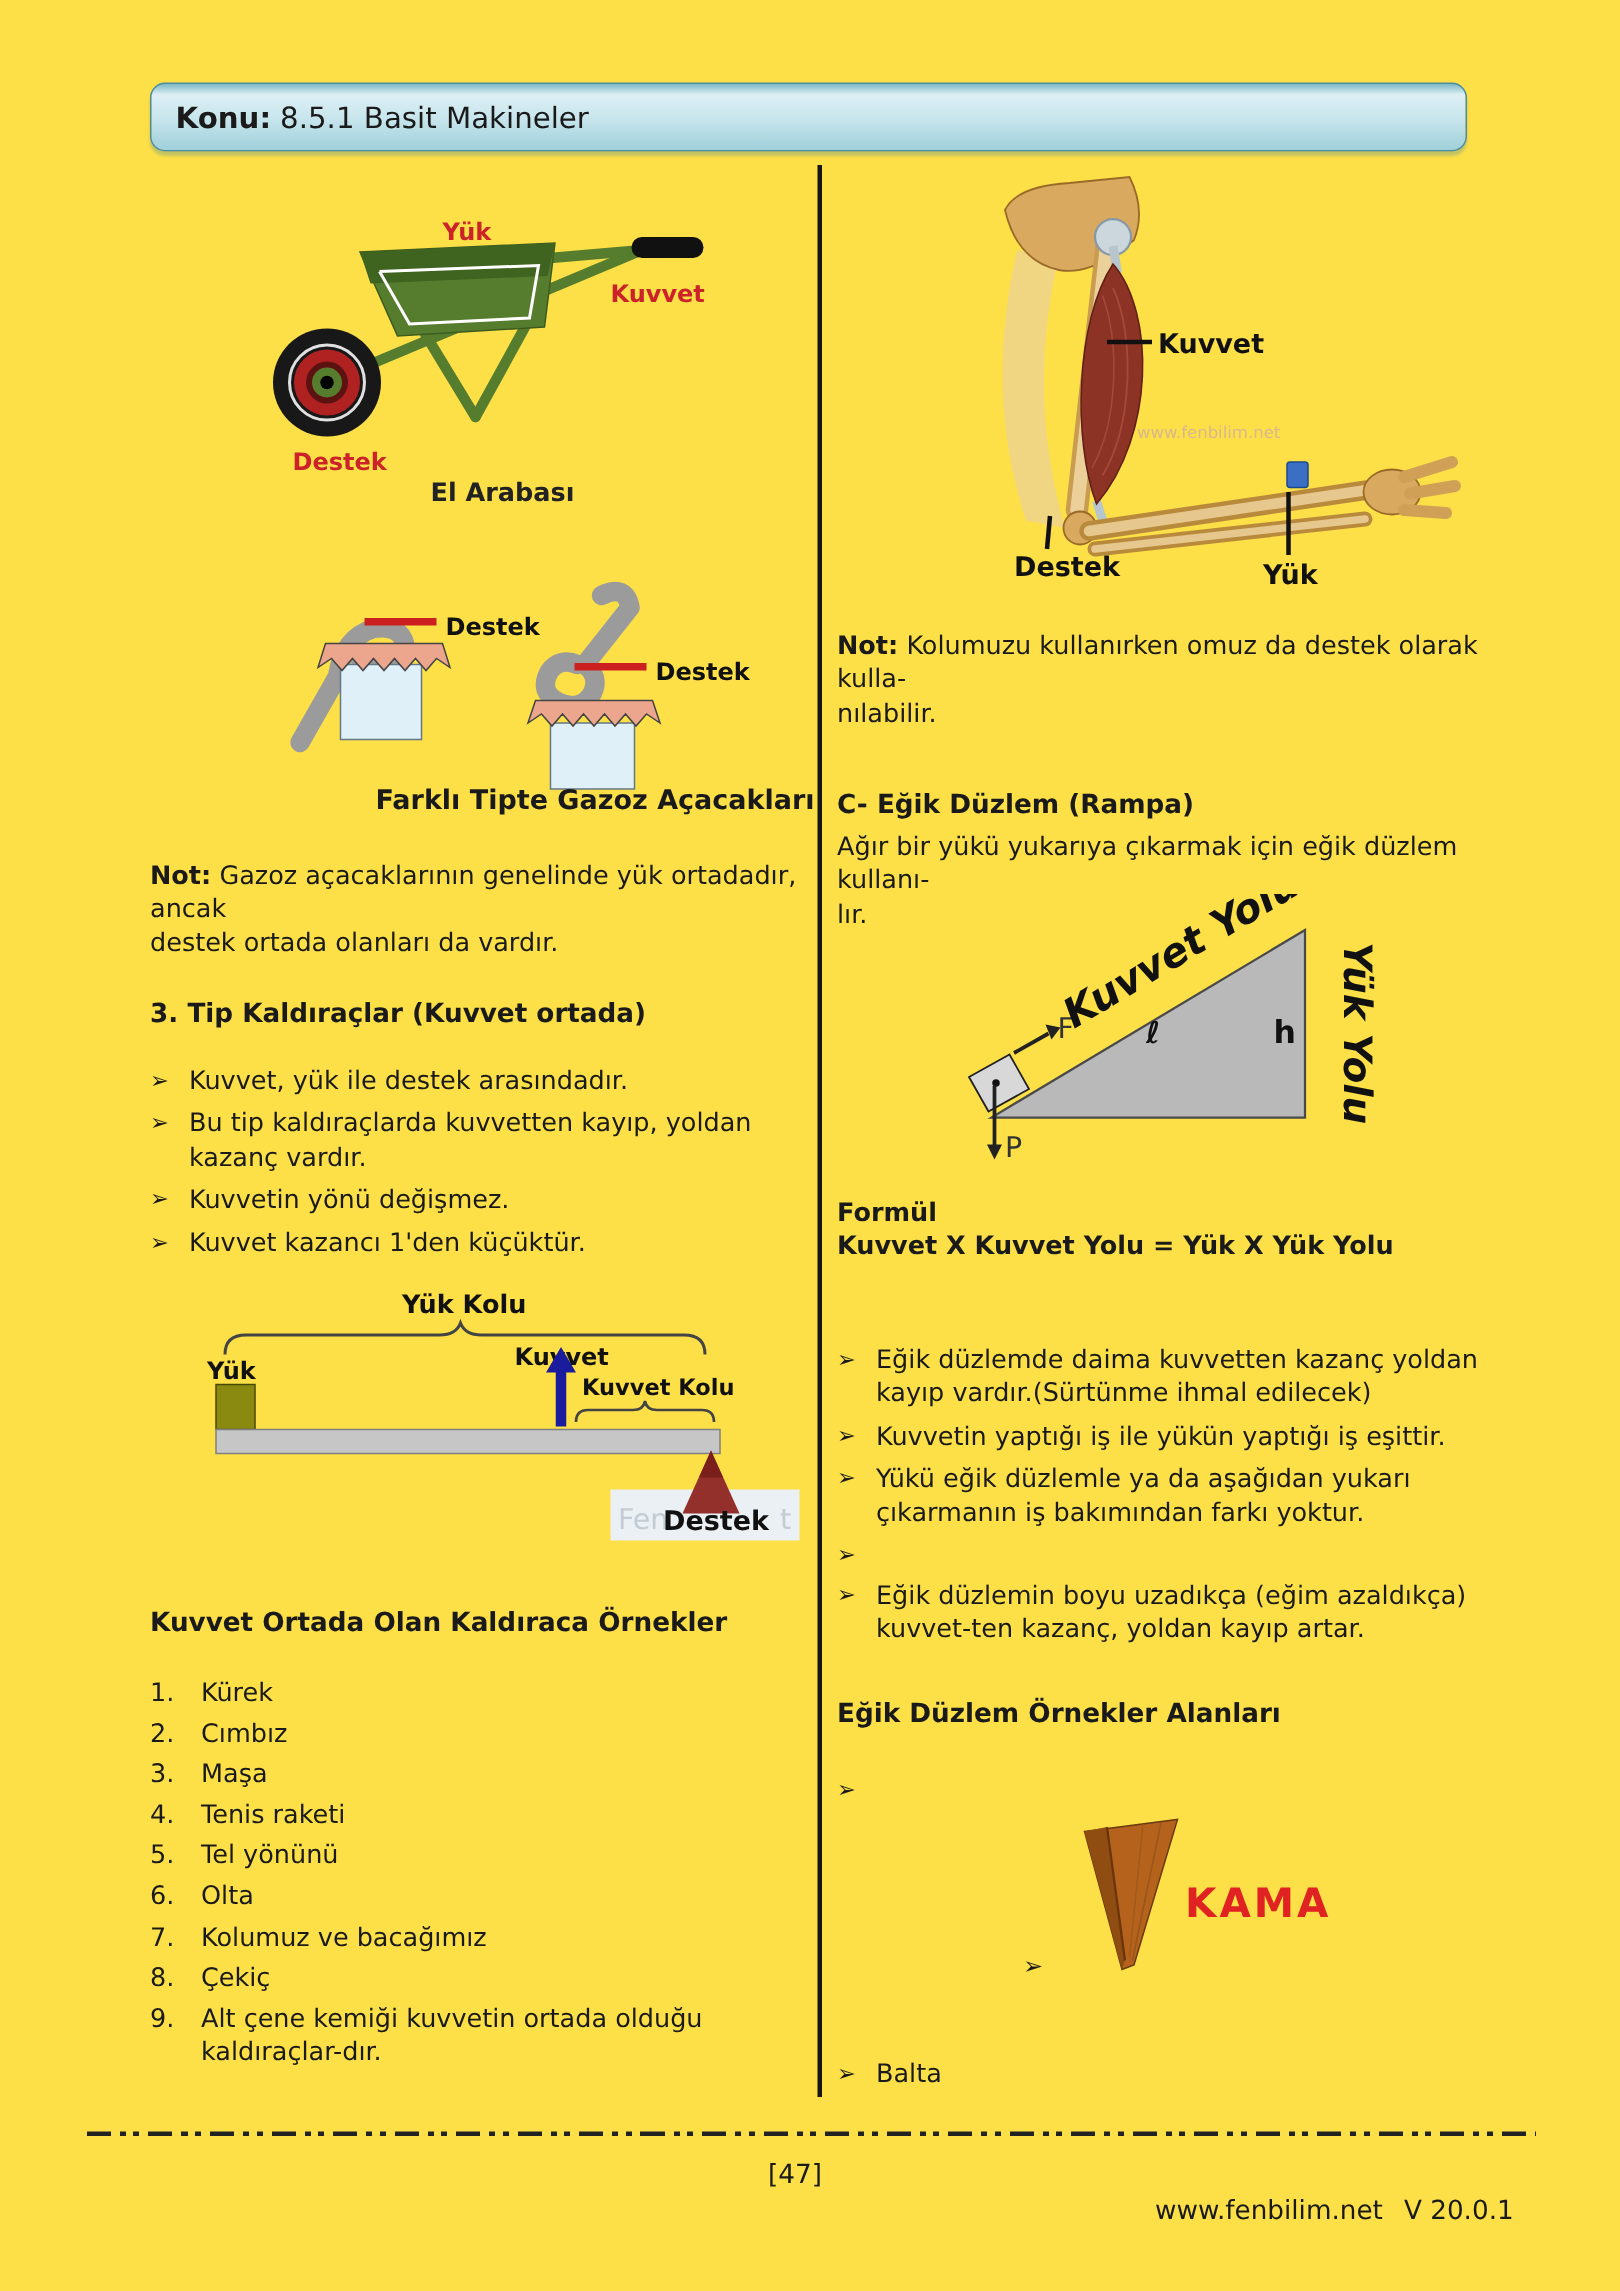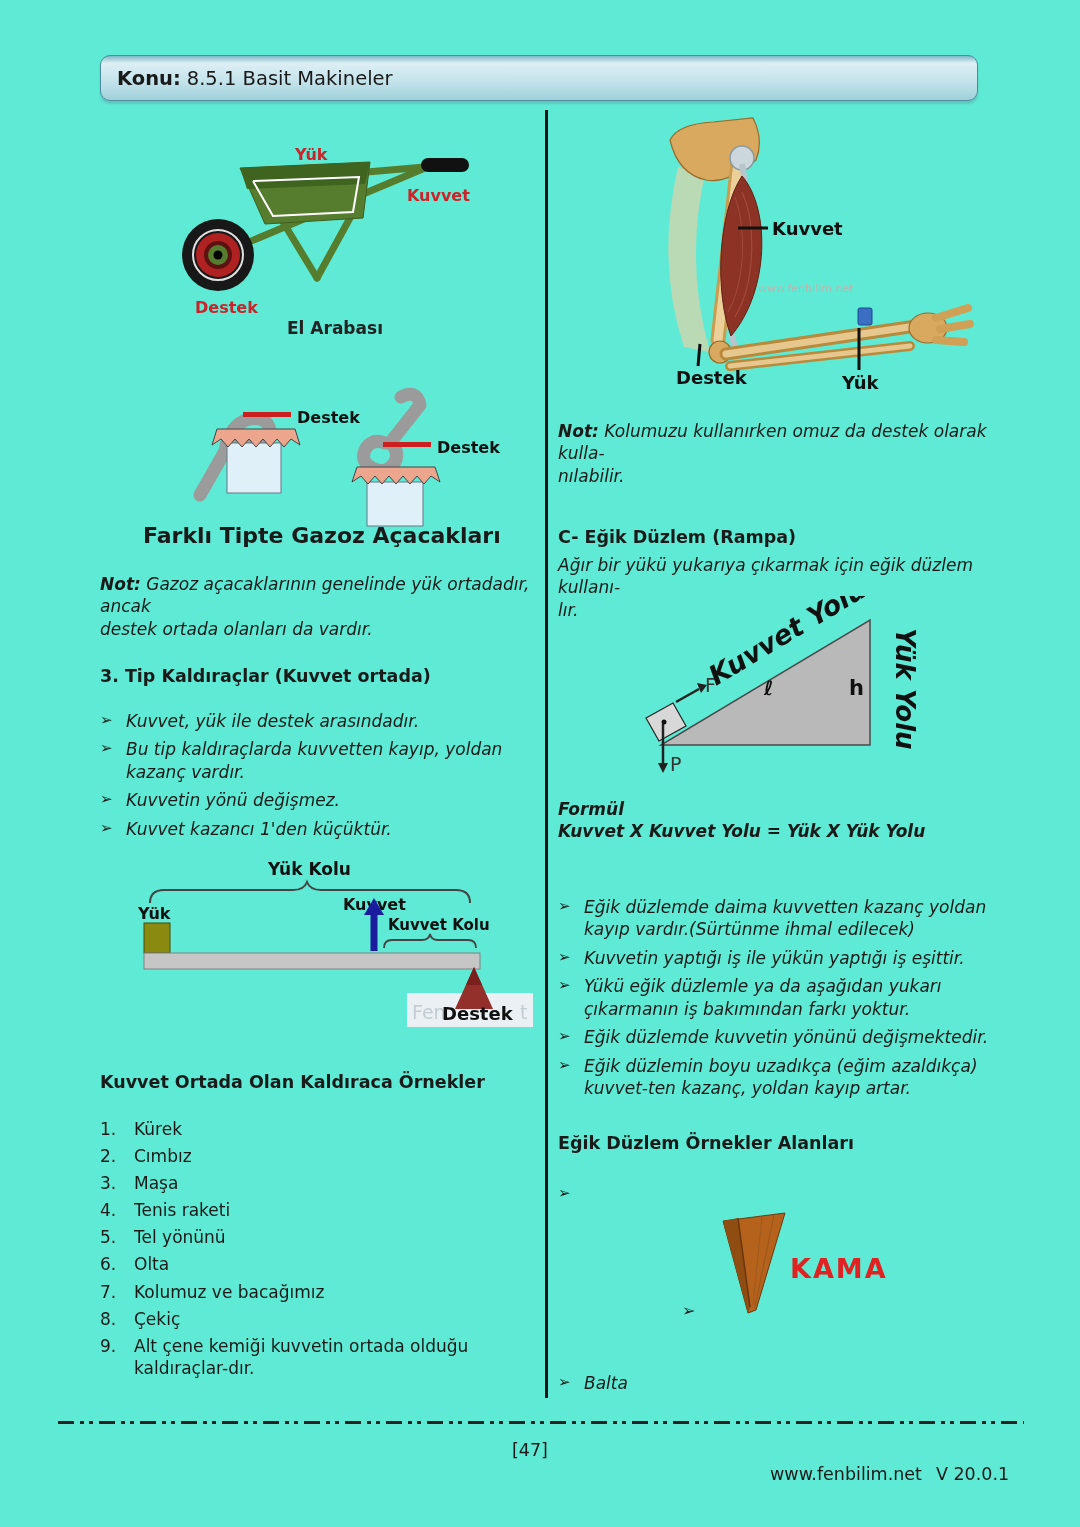--- a/index.html
+++ b/index.html
@@ -1,40 +1,40 @@
 <!DOCTYPE html>
 <html><head>
 <meta charset="utf-8">
 <style>
   html,body{margin:0;padding:0;background:#e8e8e8;}
-  .page{position:relative;width:1080px;height:1527px;background:#5eead4;margin:0 auto;
+  .page{position:relative;width:1080px;height:1527px;background:#fde047;margin:0 auto;
         font-family:"DejaVu Sans",sans-serif;color:#1a1a1a;overflow:hidden;}
   .abs{position:absolute;}
   .b{font-weight:bold;}
-  .body-txt{font-size:17px;line-height:1.32;font-style:italic;}
+  .body-txt{font-size:17px;line-height:1.32;}
   .heading{font-size:17.5px;font-weight:bold;}
   
   .topic{left:100px;top:55px;width:878px;height:46px;border-radius:10px;
          border:1px solid #4e8d9e;
          background:linear-gradient(#7db8c6 0%,#ddeff4 16%,#c6e4ec 55%,#9fd0da 100%);
          box-shadow:0 3px 2px rgba(90,140,150,.35);
          display:flex;align-items:center;padding-left:16px;box-sizing:border-box;
          font-size:19.5px;}
   .topic .t{margin-left:6px;}
   
   .divider{left:545px;top:110px;width:2.5px;height:1288px;background:#161616;}
   
   .blist{display:flex;flex-direction:column;}
   .bl-item{display:flex;margin-bottom:6px;}
   .bl-item .mk{width:26px;flex-shrink:0;font-size:15px;padding-top:1px;}
   
   .nlist .n-item{display:flex;margin-bottom:5px;font-size:17px;line-height:1.3;}
   .nlist .num{width:34px;flex-shrink:0;}
   .red{color:#e02222;}
-  .caption{font-weight:bold;font-size:22px;text-align:left;}
+  .caption{font-weight:bold;font-size:18px;text-align:right;}
   svg text{font-family:"DejaVu Sans",sans-serif;}
   .svgb{font-weight:bold;}
   
   .dashline{left:58px;top:1421px;width:966px;height:3px;
     background:repeating-linear-gradient(90deg,#222 0 16px,transparent 16px 22px,#222 22px 26px,transparent 26px 31px,#222 31px 35px,transparent 35px 41px);}
   .footer-txt{font-size:17.5px;}
 </style>
 </head>
 <body>
 
@@ -249,21 +249,20 @@
     <div class="bl-item">
       <span class="mk">➢</span>
       <span>Kuvvetin yaptığı iş ile yükün yaptığı iş eşittir.</span>
       </div>
     <div class="bl-item">
       <span class="mk">➢</span>
       <span>Yükü eğik düzlemle ya da aşağıdan yukarı çıkarmanın iş bakımından farkı yoktur.</span>
       </div>
     <div class="bl-item">
       <span class="mk">➢</span>
-      <span>Eğik düzlemde kuvvetin yönünü değişmektedir.</span>
       </div>
     <div class="bl-item">
       <span class="mk">➢</span>
       <span>Eğik düzlemin boyu uzadıkça (eğim azaldıkça) kuvvet-ten kazanç, yoldan kayıp artar.</span>
       </div>
   </div>
 
   <div class="abs heading" style="left:558px;top:1133px;">Eğik Düzlem Örnekler Alanları</div>
   <div class="abs bl-item body-txt" style="left:558px;top:1183px;width:470px;">
     <span class="mk">➢</span>

